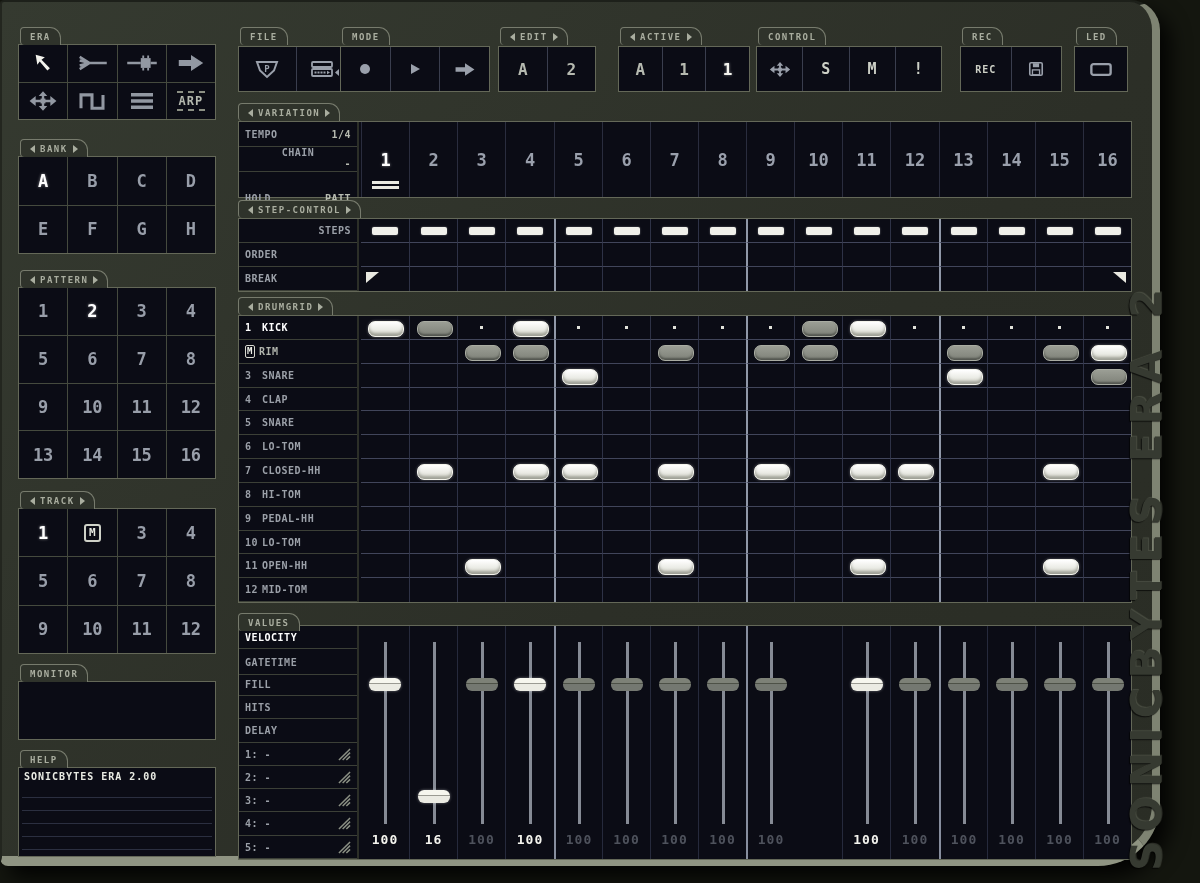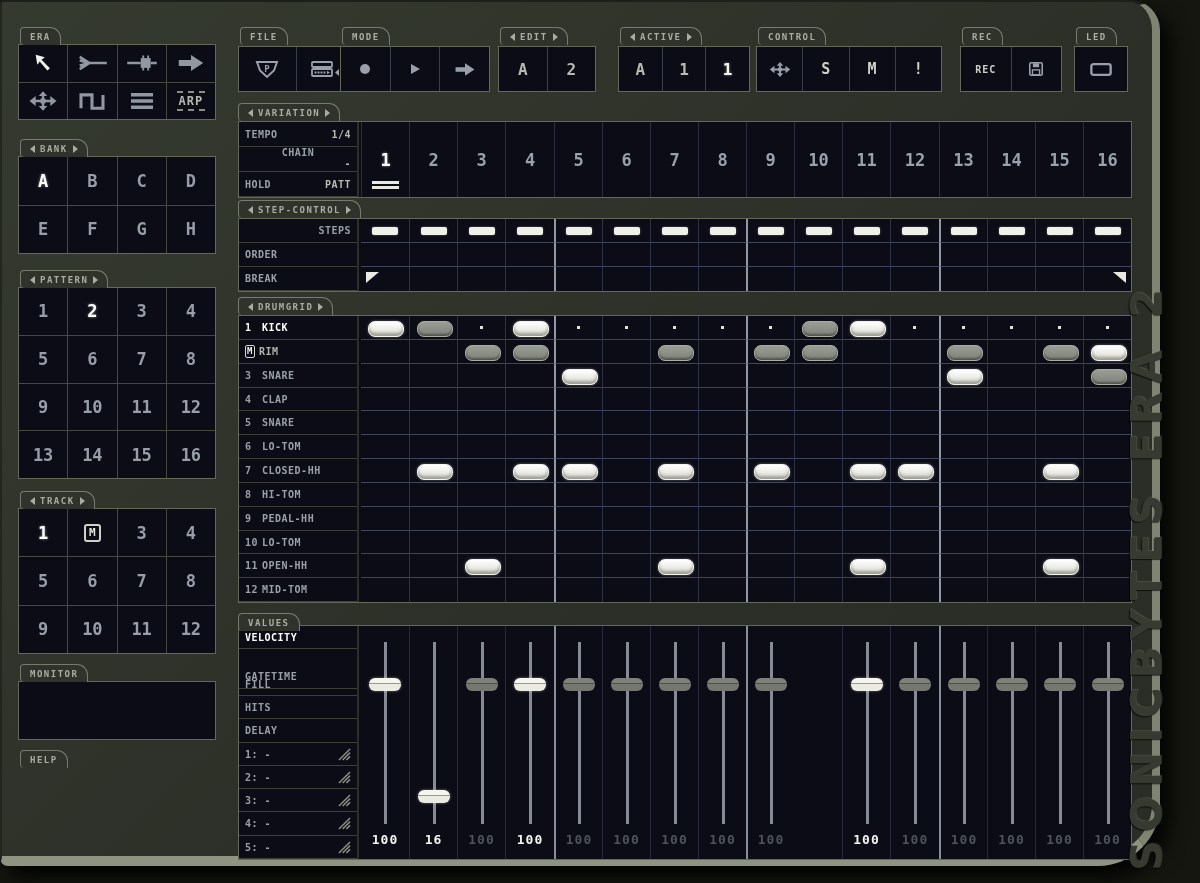--- a/index.html
+++ b/index.html
@@ -248,20 +248,24 @@
     </div>
 
   <div class="tab" id="monitor-tab">
     <span>MONITOR</span>
     </div>
   <div class="box" id="monitor-box"></div>
 
   <div class="tab" id="help-tab">
     <span>HELP</span>
     </div>
+  <div class="box" id="help-box">
+    <div class="helptitle">SONICBYTES ERA 2.00</div>
+    <div class="helprules"></div>
+  </div>
 
   <div class="tab" id="file-tab">
     <span>FILE</span>
     </div>
   <div class="box hbox" id="file-box">
     <div class="tbtn">
       <span class="ic ic-file">
           <svg viewBox="0 0 26 20">
             <path d="M3 3 H23 L20 11.5 L13 18 L6 11.5 Z" fill="none" stroke="currentColor" stroke-width="2"></path>
             <text x="13" y="12.5" text-anchor="middle" font-size="9" font-weight="bold" fill="currentColor" font-family="DejaVu Sans Mono, monospace">P</text>
@@ -384,21 +388,21 @@
   <div class="box" id="variation-box">
       <div class="labelcol">
         <div class="lrow" style="top: 0px; height: 25px;">
           <span>TEMPO</span>
           <span class="pval">1/4</span>
         </div>
         <div class="lrow" style="top: 25px; height: 25px; flex-direction: column;">
           <span>CHAIN</span>
           <span class="pval">-</span>
         </div>
-        <div class="lrow" style="top: 50px; height: 25px;">
+        <div class="lrow" style="top: 64px; height: 25px;">
           <span>HOLD</span>
           <span class="pval">PATT</span>
         </div>
       </div>
       <div class="gridarea">
         <div class="vcell c0 on" style="left: 0px; width: 48px; top: 0px; height: 100%;">
           <span>1</span>
           <div class="ulines"></div>
         </div>
         <div class="vcell" style="left: 48px; width: 48px; top: 0px; height: 100%;">
@@ -885,21 +889,21 @@
     </div>
 
   <div class="tab" id="values-tab">
     <span>VALUES</span>
     </div>
   <div class="box" id="values-box">
       <div class="labelcol">
         <div class="lrow" style="top: 0px; height: 23px; color: rgb(255, 255, 255);">
           <span>VELOCITY</span>
         </div>
-        <div class="lrow" style="top: 39px; height: 24px;">
+        <div class="lrow" style="top: 25px; height: 24px;">
           <span>GATETIME</span>
         </div>
         <div class="lrow" style="top: 47px; height: 23px;">
           <span>FILL</span>
         </div>
         <div class="lrow" style="top: 70px; height: 23px;">
           <span>HITS</span>
         </div>
         <div class="lrow" style="top: 93px; height: 24px;">
           <span>DELAY</span>

